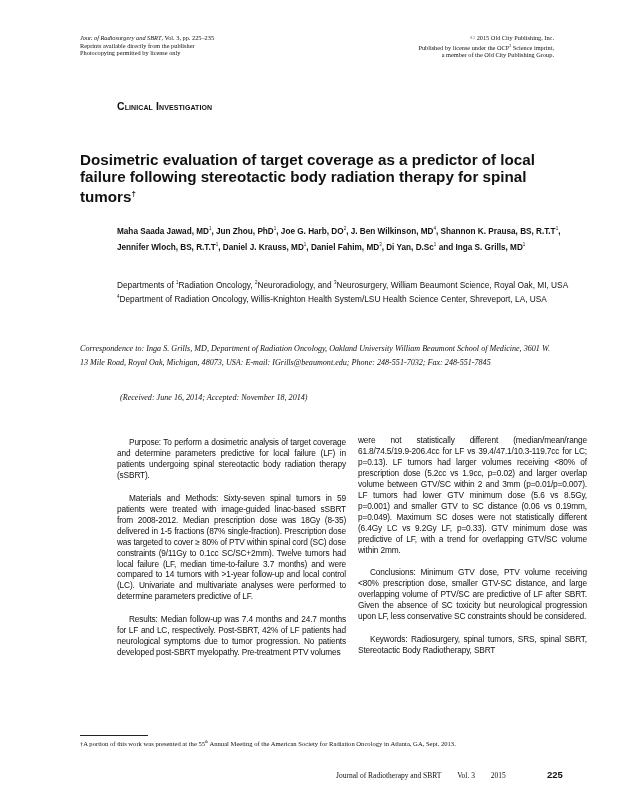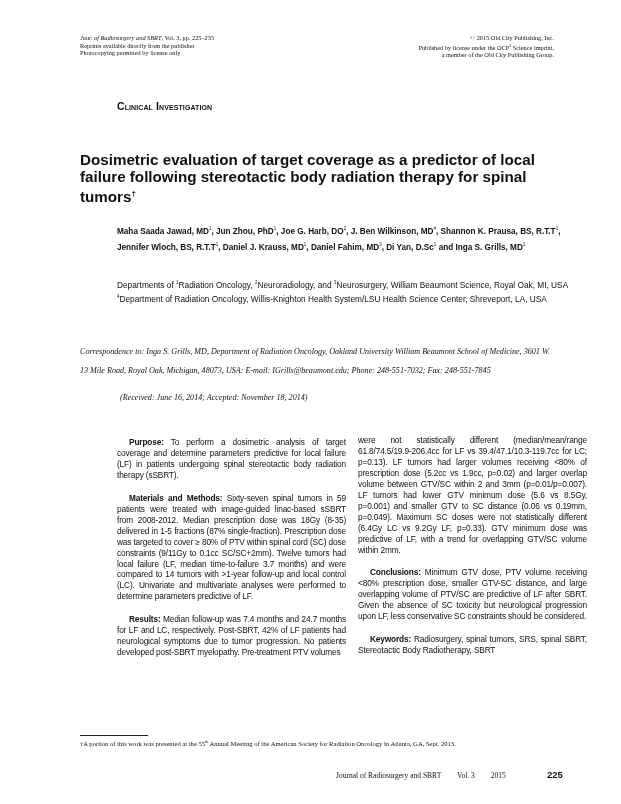--- a/index.html
+++ b/index.html
@@ -16,28 +16,28 @@
 
   .title { position: absolute; left: 80px; top: 152px; width: 470px; font-size: 15.2px; line-height: 16.8px; font-weight: bold; margin: 0; }
   .title sup { font-size: 8px; }
 
   .authors { position: absolute; left: 80px; top: 222px; width: 470px; font-size: 8.2px; line-height: 13px; font-weight: bold; }
   .authors sup { font-size: 4.5px; font-weight: normal; }
 
   .affil { position: absolute; left: 80px; top: 277px; width: 470px; font-size: 8.3px; line-height: 11.5px; }
   .affil sup { font-size: 4.5px; }
 
-  .corr { position: absolute; left: 80px; top: 342px; width: 470px; font-size: 8.1px; line-height: 19px; font-style: italic; text-align: justify; }
+  .corr { position: absolute; left: 80px; top: 342px; width: 470px; font-size: 8.1px; line-height: 14px; font-style: italic; text-align: justify; }
   .received { position: absolute; left: 80px; top: 393px; font-size: 8.1px; font-style: italic; margin-left: 40px; }
 
   .col { position: absolute; top: 437px; width: 229px; font-size: 8.3px; line-height: 10.95px; text-align: justify; }
   .col.left { left: 80px; }
   .col.right { left: 321px; top: 435px; }
   .col p { margin: 0 0 12px 0; }
-  .col .lbl { font-weight: bold; padding-left: 12px; }
+  .col .lbl { font-weight: normal; padding-left: 12px; }
   .col.sans { font-family: "Liberation Sans", "DejaVu Sans", sans-serif; letter-spacing: -0.15px; }
 
   .fn-rule { position: absolute; left: 80px; top: 735px; width: 68px; height: 0; border-top: 0.8px solid #222; }
   .footnote { position: absolute; left: 80px; top: 738px; font-size: 6.6px; line-height: 8px; }
   .footnote sup { font-size: 4px; }
 
   .footer { position: absolute; left: 336px; top: 771px; font-size: 7.5px; }
   .footer span { margin-right: 14px; }
   .page-num { position: absolute; left: 510px; top: 769px; font-size: 9.5px; font-weight: bold; }
 </style>
@@ -79,17 +79,17 @@
 <div class="col right sans">
   <p><span id="results-right">were not statistically different (median/mean/range 61.8/74.5/19.9-206.4cc for LF vs 39.4/47.1/10.3-119.7cc for LC; p=0.13). LF tumors had larger volumes receiving &lt;80% of prescription dose (5.2cc vs 1.9cc, p=0.02) and larger overlap volume between GTV/SC within 2 and 3mm (p=0.01/p=0.007). LF tumors had lower GTV minimum dose (5.6 vs 8.5Gy, p=0.001) and smaller GTV to SC distance (0.06 vs 0.19mm, p=0.049). Maximum SC doses were not statistically different (6.4Gy LC vs 9.2Gy LF, p=0.33). GTV minimum dose was predictive of LF, with a trend for overlapping GTV/SC volume within 2mm.</span></p>
   <p><span class="lbl">Conclusions:</span><span> Minimum GTV dose, PTV volume receiving &lt;80% prescription dose, smaller GTV-SC distance, and large overlapping volume of PTV/SC are predictive of LF after SBRT.  Given the absence of SC toxicity but neurological progression upon LF, less conservative SC constraints should be considered.</span></p>
   <p><span class="lbl">Keywords:</span><span> Radiosurgery, spinal tumors, SRS, spinal SBRT, Stereotactic Body Radiotherapy, SBRT</span></p>
 </div>
 
 <div class="fn-rule"></div>
 <div class="footnote serif"><span>†A portion of this work was presented at the 55</span><sup>th</sup><span> Annual Meeting of the American Society for Radiation Oncology in Atlanta, GA, Sept. 2013.</span></div>
 
 <div class="footer serif">
-  <span>Journal of Radiosurgery and SBRT</span>
+  <span>Journal of Radiotherapy and SBRT</span>
   <span>Vol. 3</span>
   <span>2015</span>
 </div>
 <div class="page-num sans">225</div>
 
 </body></html>

